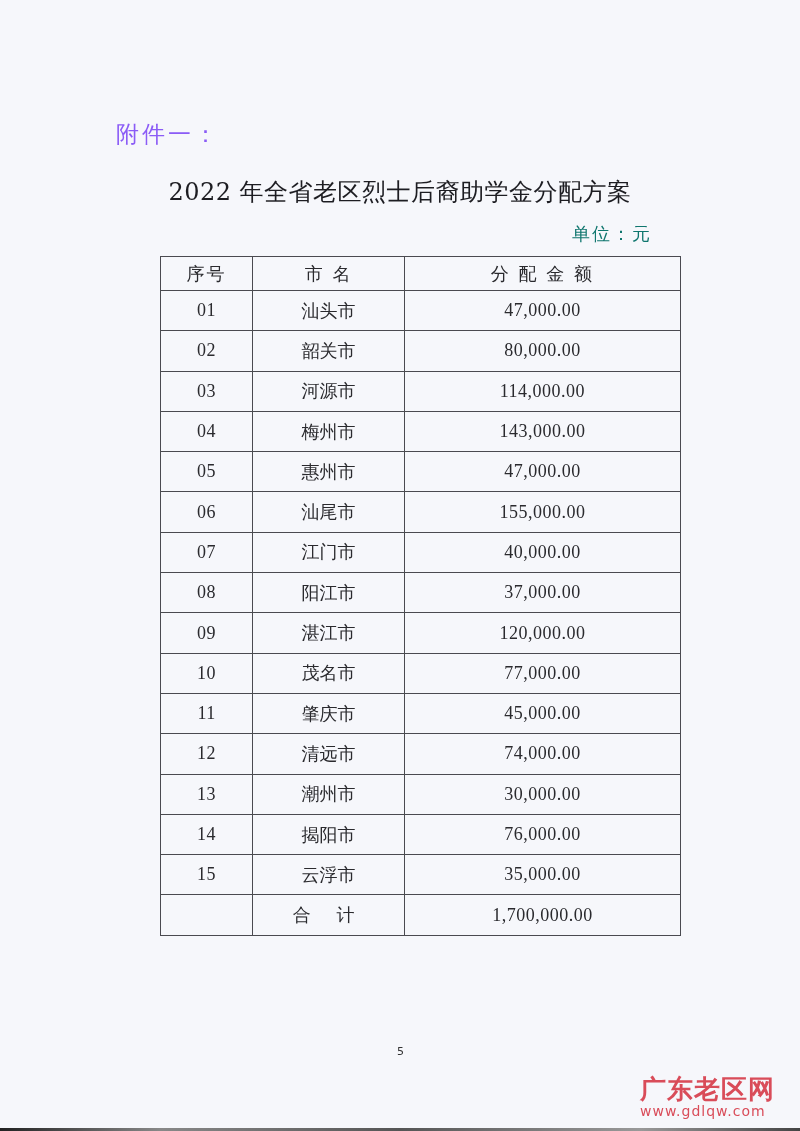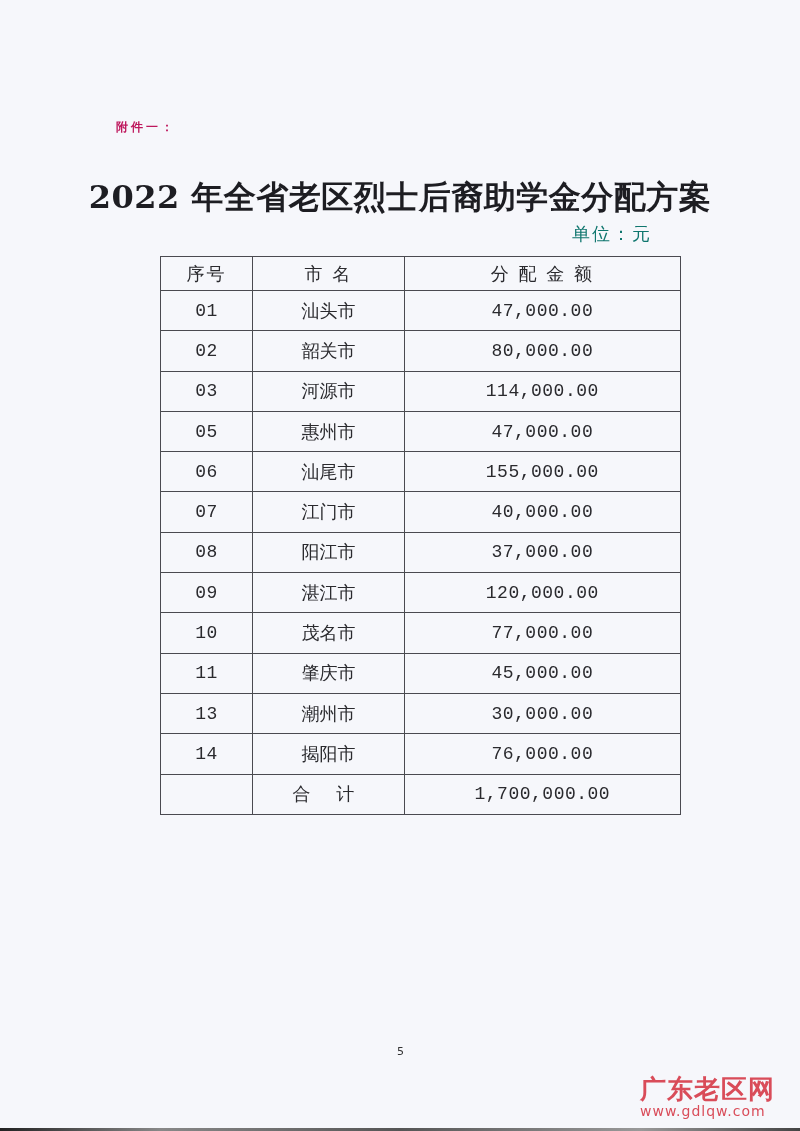--- a/index.html
+++ b/index.html
@@ -4,48 +4,47 @@
   <style>
     html, body { margin: 0; padding: 0; }
     body {
       width: 800px; height: 1131px; position: relative; overflow: hidden;
       background: #f6f7fb;
       font-family: "DejaVu Serif", "Liberation Serif", serif;
       color: #2a2a2e;
     }
     .attachment {
       position: absolute; left: 116px; top: 119px;
-      font-size: 12px; letter-spacing: 3px; color: #be185d; font-weight: bold;
+      font-size: 23px; letter-spacing: 3px; color: #8b5cf6;
     }
     .title {
       position: absolute; left: 0; width: 800px; top: 176px;
-      text-align: center; font-size: 32px; color: #1d1d22;
+      text-align: center; font-size: 24px; color: #1d1d22;
       letter-spacing: 0.5px;
-      font-weight: bold;
     }
     .unit {
       position: absolute; left: 572px; top: 222px;
       font-size: 18px; color: #0f766e; letter-spacing: 2px;
     }
     table.alloc {
       position: absolute; left: 160px; top: 256px;
       width: 521px; border-collapse: collapse;
       font-size: 18px; color: #2a2a2e;
     }
     table.alloc th, table.alloc td {
       border: 1.5px solid #4a4a50;
       text-align: center; padding: 0;
       font-weight: normal;
       height: 39.3px;
     }
     table.alloc th { height: 33px; letter-spacing: 2px; }
     .col-no { width: 92px; }
     .col-city { width: 152px; }
     .col-amt { width: 277px; }
-    .num { font-family: Liberation Mono, monospace; letter-spacing: 0.5px; }
+    .num { font-family: Liberation Serif, serif; letter-spacing: 0.5px; }
     .spaced { letter-spacing: 10px; }
     .page-number {
       position: absolute; left: 397px; top: 1045px;
       font-family: "DejaVu Sans", sans-serif; font-size: 11px; color: #333;
     }
     .watermark {
       position: absolute; left: 640px; top: 1075px; width: 155px; text-align: left;
     }
     .watermark .wm-name {
       font-family: "DejaVu Serif", serif; font-weight: bold;
@@ -84,20 +83,25 @@
       <td class="num">02</td>
       <td>韶关市</td>
       <td class="num">80,000.00</td>
     </tr>
     <tr>
       <td class="num">03</td>
       <td>河源市</td>
       <td class="num">114,000.00</td>
     </tr>
     <tr>
+      <td class="num">04</td>
+      <td>梅州市</td>
+      <td class="num">143,000.00</td>
+    </tr>
+    <tr>
       <td class="num">05</td>
       <td>惠州市</td>
       <td class="num">47,000.00</td>
     </tr>
     <tr>
       <td class="num">06</td>
       <td>汕尾市</td>
       <td class="num">155,000.00</td>
     </tr>
     <tr>
@@ -119,28 +123,38 @@
       <td class="num">10</td>
       <td>茂名市</td>
       <td class="num">77,000.00</td>
     </tr>
     <tr>
       <td class="num">11</td>
       <td>肇庆市</td>
       <td class="num">45,000.00</td>
     </tr>
     <tr>
+      <td class="num">12</td>
+      <td>清远市</td>
+      <td class="num">74,000.00</td>
+    </tr>
+    <tr>
       <td class="num">13</td>
       <td>潮州市</td>
       <td class="num">30,000.00</td>
     </tr>
     <tr>
       <td class="num">14</td>
       <td>揭阳市</td>
       <td class="num">76,000.00</td>
+    </tr>
+    <tr>
+      <td class="num">15</td>
+      <td>云浮市</td>
+      <td class="num">35,000.00</td>
     </tr>
     <tr>
       <td></td>
       <td class="spaced">合 计</td>
       <td class="num">1,700,000.00</td>
     </tr>
   </tbody>
 </table>
 
 <div class="page-number">5</div>

